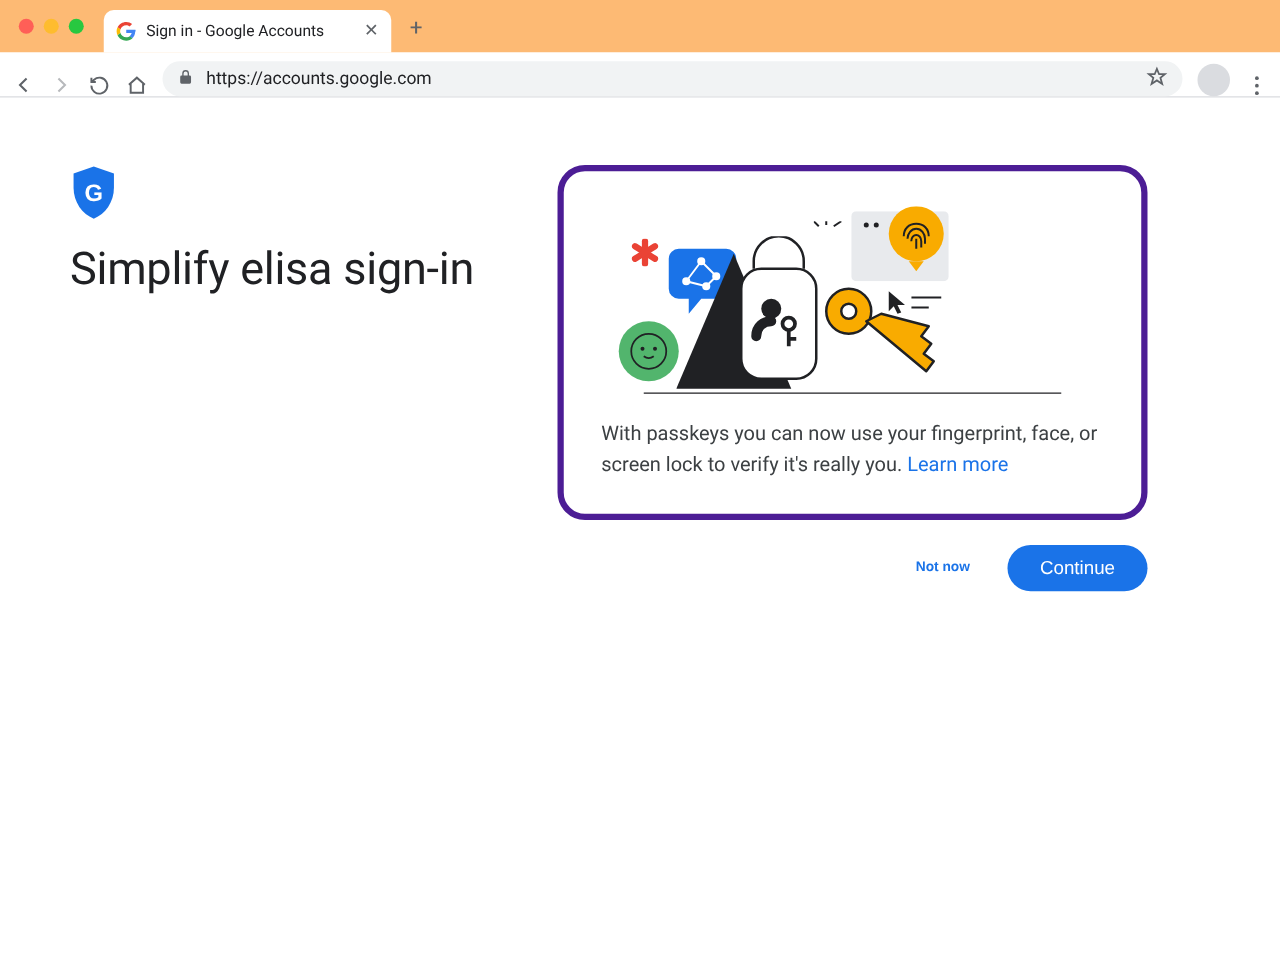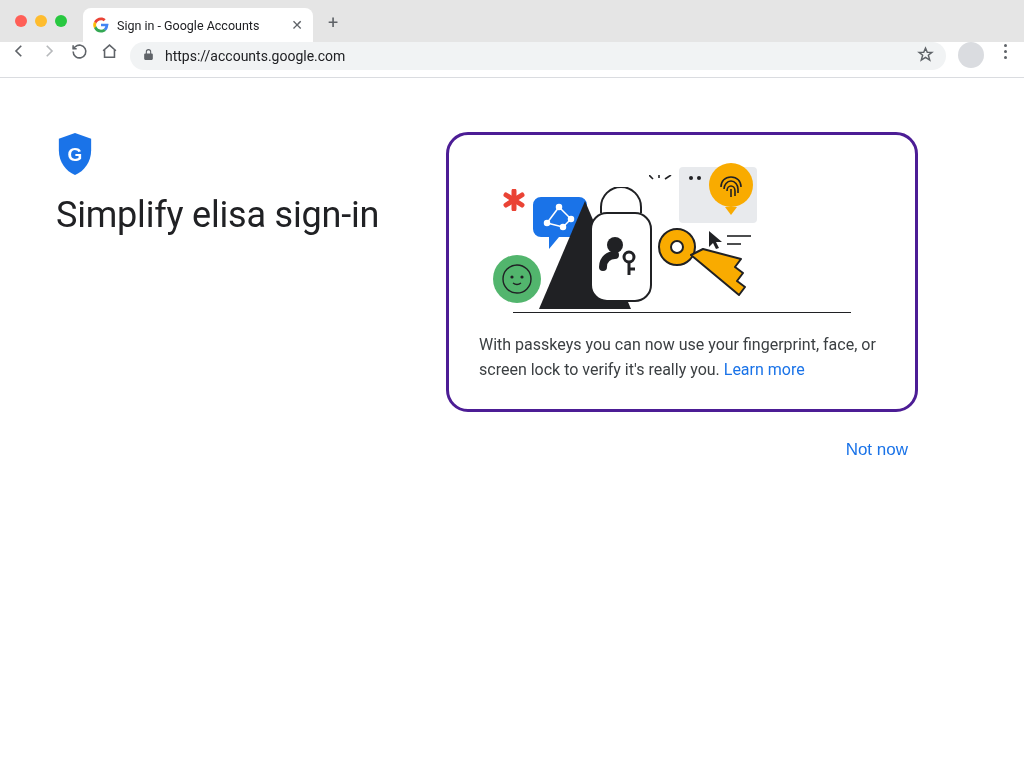--- a/index.html
+++ b/index.html
@@ -1,58 +1,58 @@
 <!DOCTYPE html>
 <html><head>
 <meta charset="utf-8">
 <style>
   * { box-sizing: border-box; margin:0; padding:0; }
   html,body { width:1024px; height:768px; font-family: "Google Sans", Roboto, Arial, sans-serif; background:#fff; overflow:hidden; }
 
   
-  .browser-top { height:42px; background:#e5e5e5; display:flex; align-items:flex-end; }
+  .browser-top { height:42px; background:#fdba74; display:flex; align-items:flex-end; }
   .traffic-lights { display:flex; gap:8px; padding:0 0 15px 15px; }
   .tl { width:12px; height:12px; border-radius:50%; }
   .tl.red    { background:#ff5f57; }
   .tl.yellow { background:#febc2e; }
   .tl.green  { background:#28c840; }
 
   .tab { margin-left:16px; height:34px; background:#fff; border-radius:8px 8px 0 0; display:flex; align-items:center; padding:0 10px; min-width:230px; gap:8px; font-size:12.5px; color:#202124; position:relative;}
   .tab .favicon { width:16px; height:16px; border-radius:50%; display:flex; align-items:center; justify-content:center; }
   .tab .close-x { margin-left:auto; color:#5f6368; font-size:14px; line-height:1; }
   .new-tab { margin-left:10px; margin-bottom:8px; width:20px; height:20px; color:#5f6368; font-size:18px; line-height:1; text-align:center; }
 
-  .toolbar { height:36px; background:#fff; border-bottom:1px solid #dadce0; display:flex; align-items:flex-start; padding:0 10px; gap:12px; }
+  .toolbar { height:36px; background:#fff; border-bottom:1px solid #dadce0; display:flex; align-items:flex-end; padding:0 10px; gap:12px; }
   .nav-ico { width:18px; height:18px; display:flex; align-items:center; justify-content:center; color:#5f6368; }
   .nav-ico.dim { color:#b7b9bc; }
   .omnibox { flex:1; height:28px; background:#f1f3f4; border-radius:14px; display:flex; align-items:center; padding:0 12px; gap:10px; font-size:14px; color:#202124; }
   .omnibox .lock { color:#5f6368; }
   .omnibox .star { margin-left:auto; color:#5f6368; }
   .avatar-dot { width:26px; height:26px; border-radius:50%; background:#dadce0; }
   .kebab { width:18px; height:18px; display:flex; flex-direction:column; align-items:center; justify-content:center; gap:3px;}
   .kebab span{ width:3px; height:3px; background:#5f6368; border-radius:50%; }
 
   
   .page { padding:54px 56px 0 56px; display:flex; height:calc(768px - 78px); }
   .left-col { width:380px; }
   .shield { width:38px; height:44px; margin-bottom:18px; }
   h1.title { font-size:36px; font-weight:400; color:#202124; letter-spacing:-0.2px; margin-bottom:28px;}
   .account-chip { display:flex; align-items:center; gap:10px; font-size:14.5px; color:#202124; }
   .account-chip .avatar { width:22px; height:22px; border-radius:50%; background:linear-gradient(135deg,#d7ccc8,#bcaaa4); border:1px solid #dadce0; position:relative; overflow:hidden;}
   .account-chip .avatar::after{ content:""; position:absolute; left:5px; top:3px; width:10px; height:10px; background:#efebe9; border-radius:50%;}
 
   .right-col { margin-left:10px; flex:1; }
-  .card { width:472px; border:3px solid #4c1d95; border-radius:22px; padding:18px 30px 26px 30px; }
+  .card { width:472px; border:5px solid #4c1d95; border-radius:22px; padding:18px 30px 26px 30px; }
   .illus { width:100%; height:170px; position:relative; }
   .illus .baseline { position:absolute; left:34px; right:34px; bottom:10px; height:1px; background:#202124; }
   .card-text { font-size:16px; line-height:1.55; color:#3c4043; margin-top:10px;}
   .card-text a { color:#1a73e8; text-decoration:none; }
 
   .actions { width:472px; display:flex; justify-content:flex-end; gap:20px; margin-top:20px; align-items:center;}
-  .btn-text { color:#1a73e8; font-size:17px; font-weight:400; background:none; border:none; padding:8px 10px; cursor:pointer; }
+  .btn-text { color:#1a73e8; font-size:11px; font-weight:700; background:none; border:none; padding:8px 10px; cursor:pointer; }
   .btn-fill { background:#1a73e8; color:#fff; font-size:15px; font-weight:500; border:none; border-radius:22px; padding:10px 26px; cursor:pointer; }
 
   
   .illus svg { position:absolute; }
 </style>
 </head>
 <body>
 
 <div class="browser-top">
   <div class="traffic-lights">
@@ -221,16 +221,17 @@
         <div class="baseline"></div>
       </div>
 
       <p class="card-text">
         <span>With passkeys you can now use your fingerprint, face, or screen lock to verify it's really you. </span><a href="#">Learn more</a>
       </p>
     </div>
 
     <div class="actions">
       <button class="btn-text">Not now</button>
+      <button class="btn-fill">Continue</button>
     </div>
   </div>
 
 </div>
 
 </body></html>

